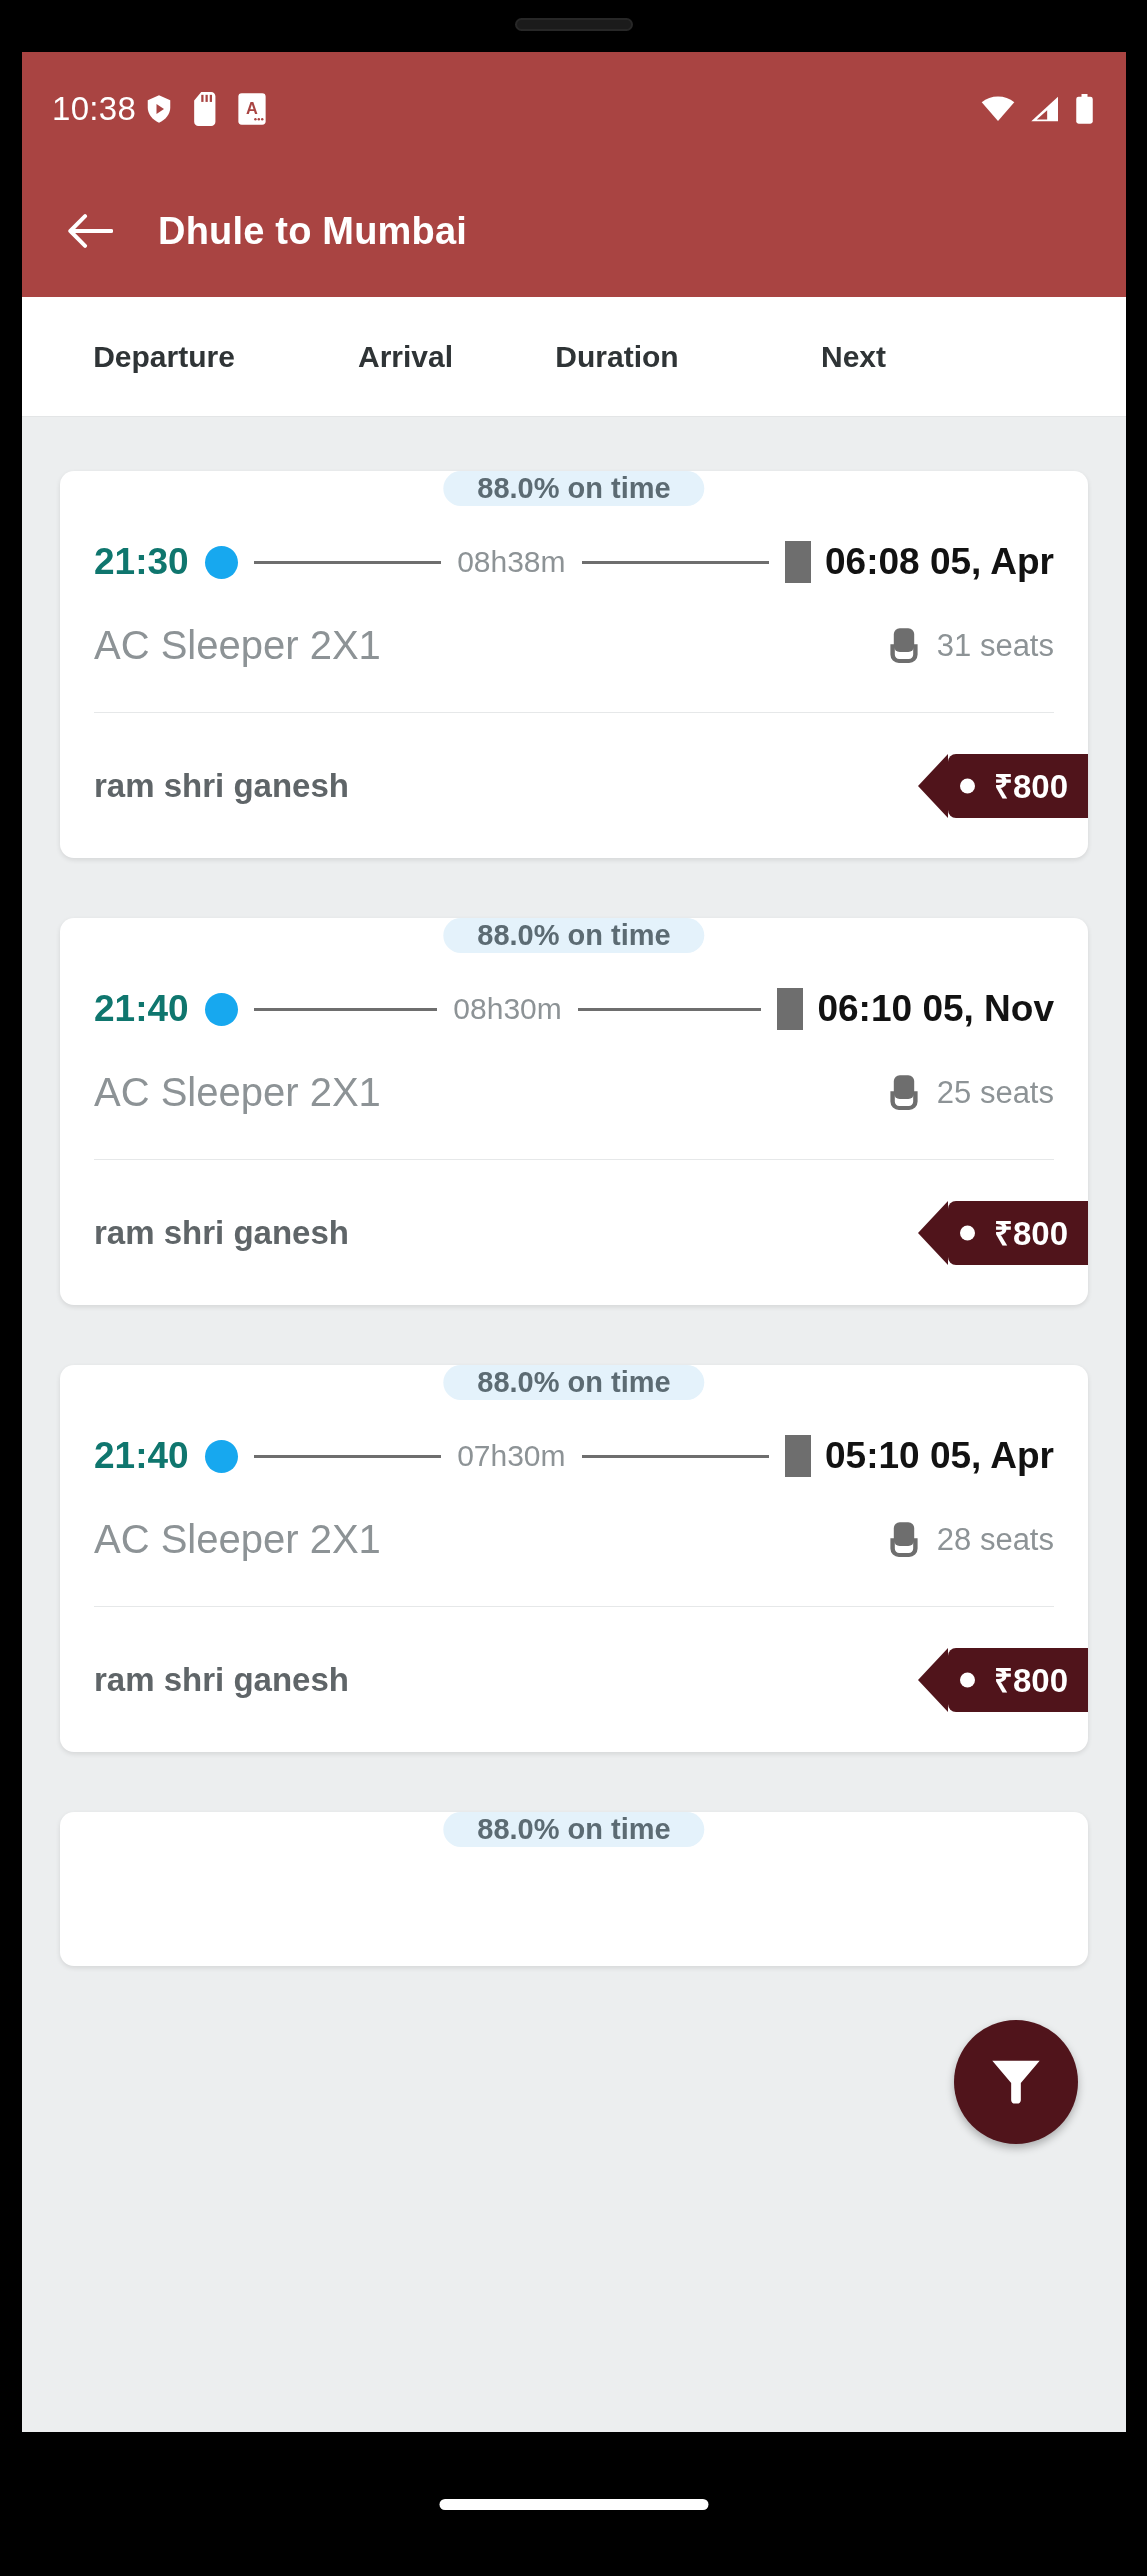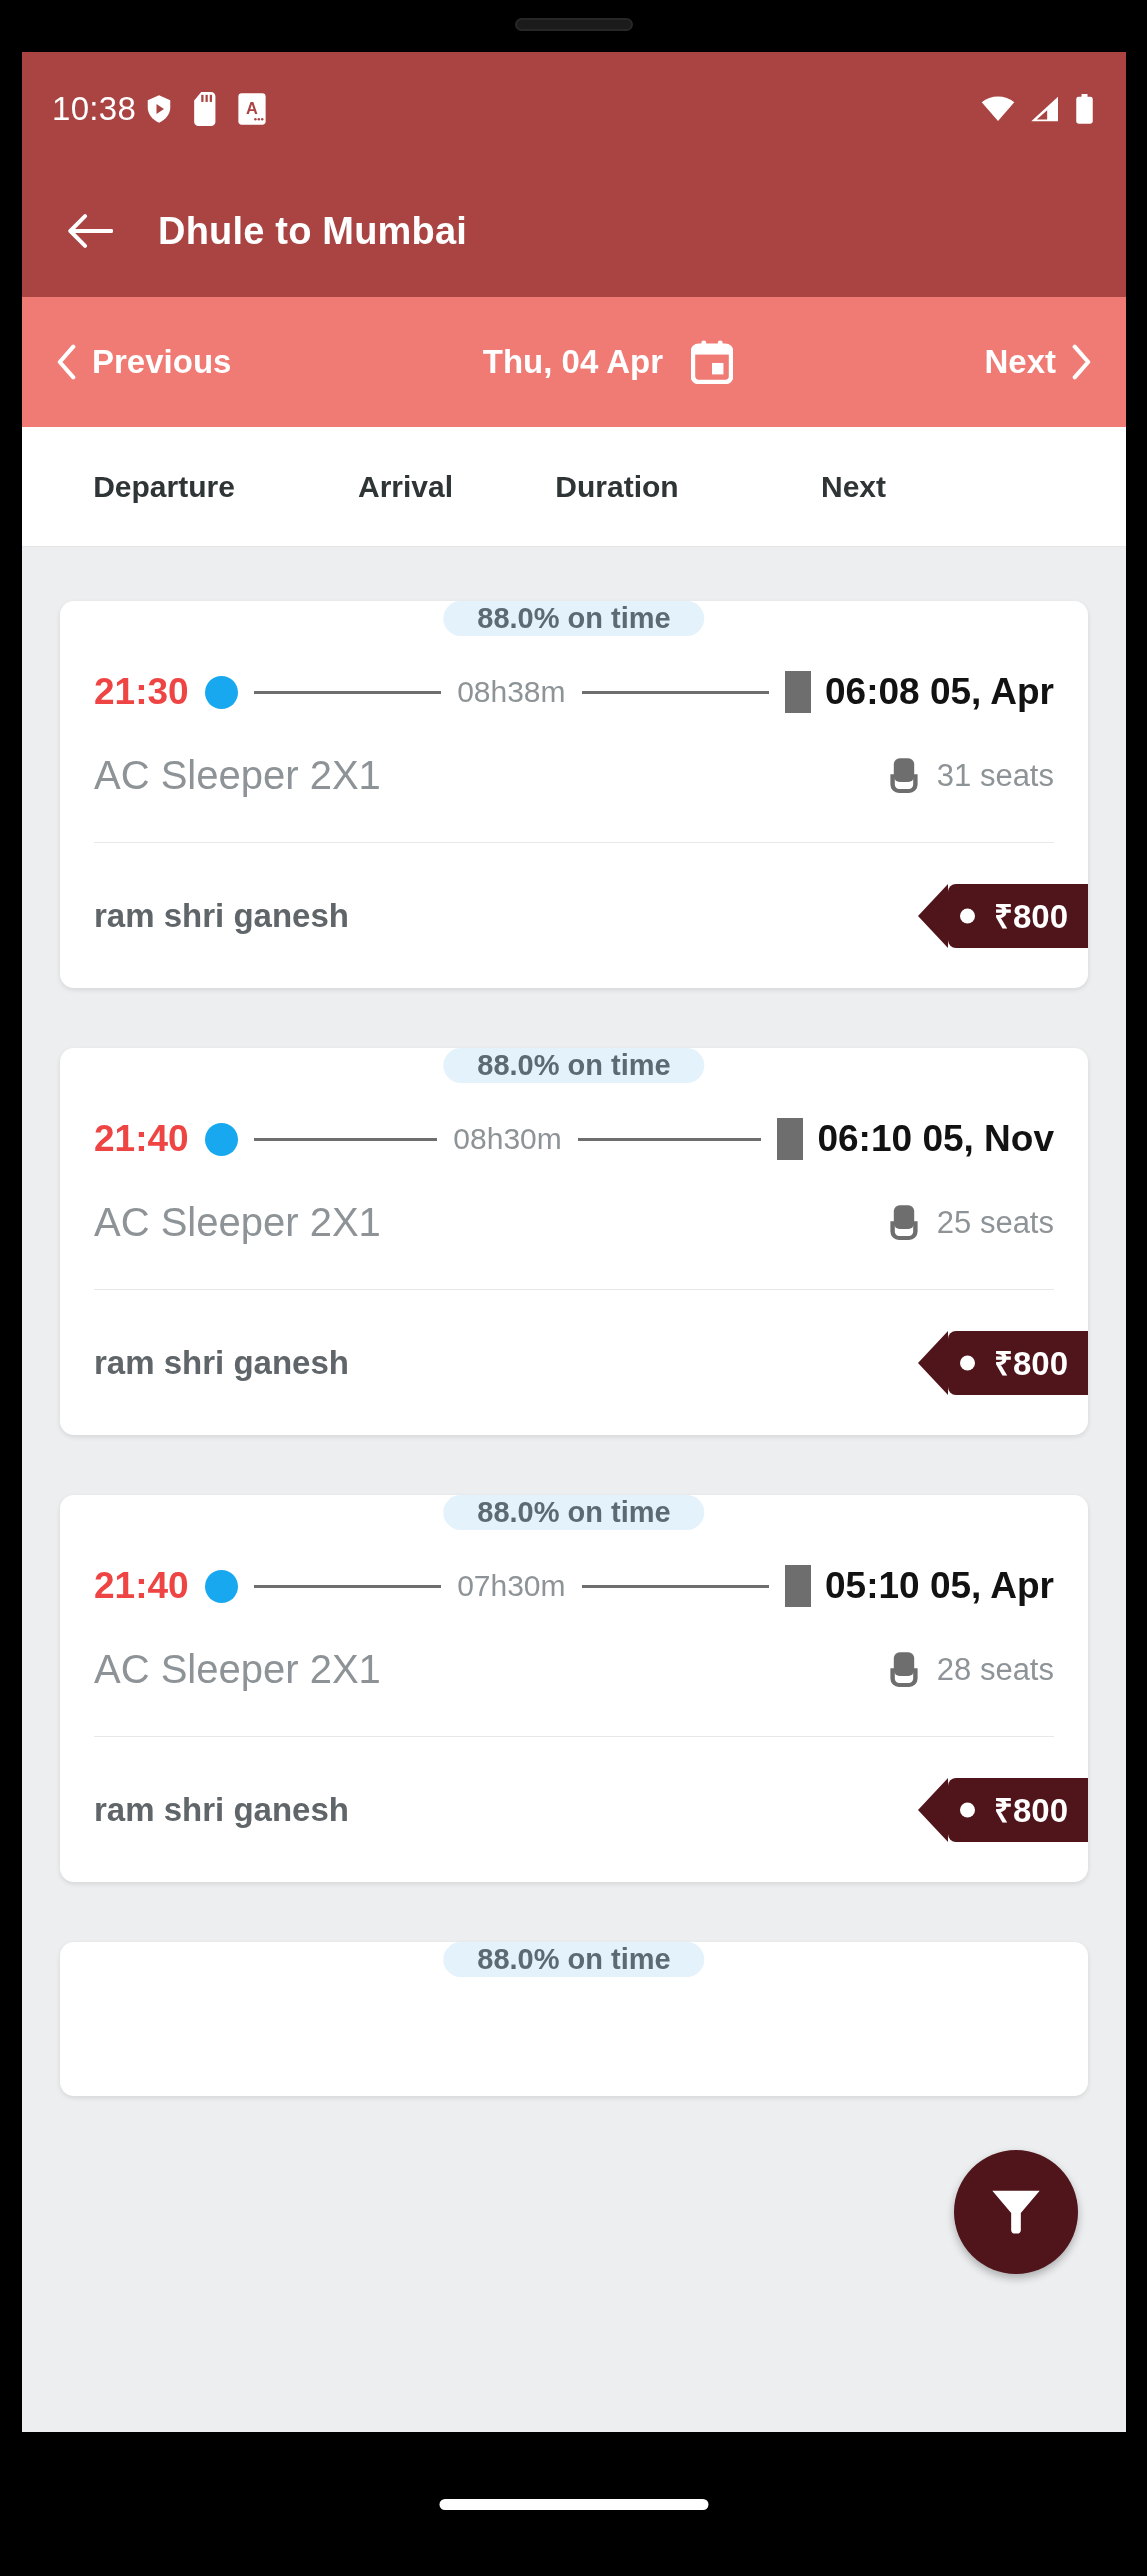--- a/index.html
+++ b/index.html
@@ -195,21 +195,21 @@
     box-shadow: 0 2px 5px rgba(0,0,0,0.10);
     position: relative;
   }
 
   .row-times {
     display: flex;
     align-items: center;
     padding-top: 14px;
   }
   .time-dep {
-    color: #ef4444;
+    color: #0f766e;
     font-size: 37px;
     font-weight: bold;
     white-space: nowrap;
   }
   .dot-blue {
     width: 33px; height: 33px;
     border-radius: 50%;
     background: #17a8ef;
     margin-left: 16px;
     flex: 0 0 auto;
@@ -381,46 +381,20 @@
 
     <div class="app-bar">
       <div class="back-btn">
         <svg width="46" height="40" viewBox="0 0 28 22">
           <path d="M11 2 2 11l9 9M2 11h25" stroke="#ffffff" stroke-width="2.4" fill="none" stroke-linecap="round" stroke-linejoin="round"></path>
         </svg>
       </div>
       <span class="app-title">Dhule to Mumbai</span>
     </div>
 
-    <div class="date-bar">
-      <div class="date-nav">
-        <svg width="22" height="36" viewBox="0 0 12 20">
-          <path d="M9.5 1.5 2 10l7.5 8.5" stroke="#ffffff" stroke-width="2.3" fill="none" stroke-linecap="round" stroke-linejoin="round"></path>
-        </svg>
-        <span class="date-nav-label">Previous</span>
-      </div>
-
-      <div class="date-center">
-        <span class="date-text">Thu, 04 Apr</span>
-        <svg width="42" height="44" viewBox="0 0 22 23">
-          <rect x="1" y="3" width="20" height="19" rx="3" fill="none" stroke="#ffffff" stroke-width="2.4"></rect>
-          <rect x="5.4" y="0.2" width="2.6" height="5" rx="1.3" fill="#ffffff"></rect>
-          <rect x="14" y="0.2" width="2.6" height="5" rx="1.3" fill="#ffffff"></rect>
-          <rect x="1" y="3" width="20" height="4.6" fill="#ffffff"></rect>
-          <rect x="11" y="12" width="6" height="6" fill="#ffffff"></rect>
-        </svg>
-      </div>
-
-      <div class="date-nav">
-        <span class="date-nav-label">Next</span>
-        <svg width="22" height="36" viewBox="0 0 12 20">
-          <path d="M2.5 1.5 10 10l-7.5 8.5" stroke="#ffffff" stroke-width="2.3" fill="none" stroke-linecap="round" stroke-linejoin="round"></path>
-        </svg>
-      </div>
-    </div>
 
     <div class="col-headers">
       <span class="col-h c1">Departure</span>
       <span class="col-h c2">Arrival</span>
       <span class="col-h c3">Duration</span>
       <span class="col-h c4">Next</span>
     </div>
 
     <div class="list">
 

